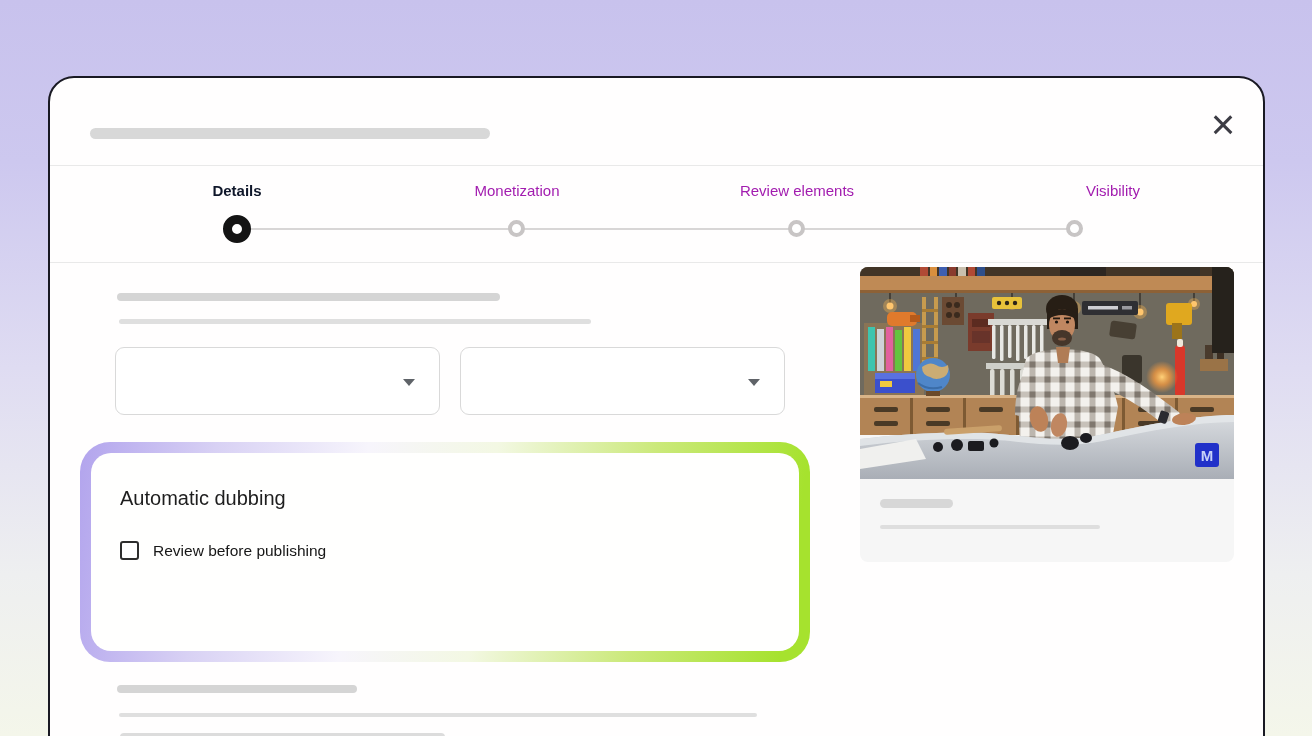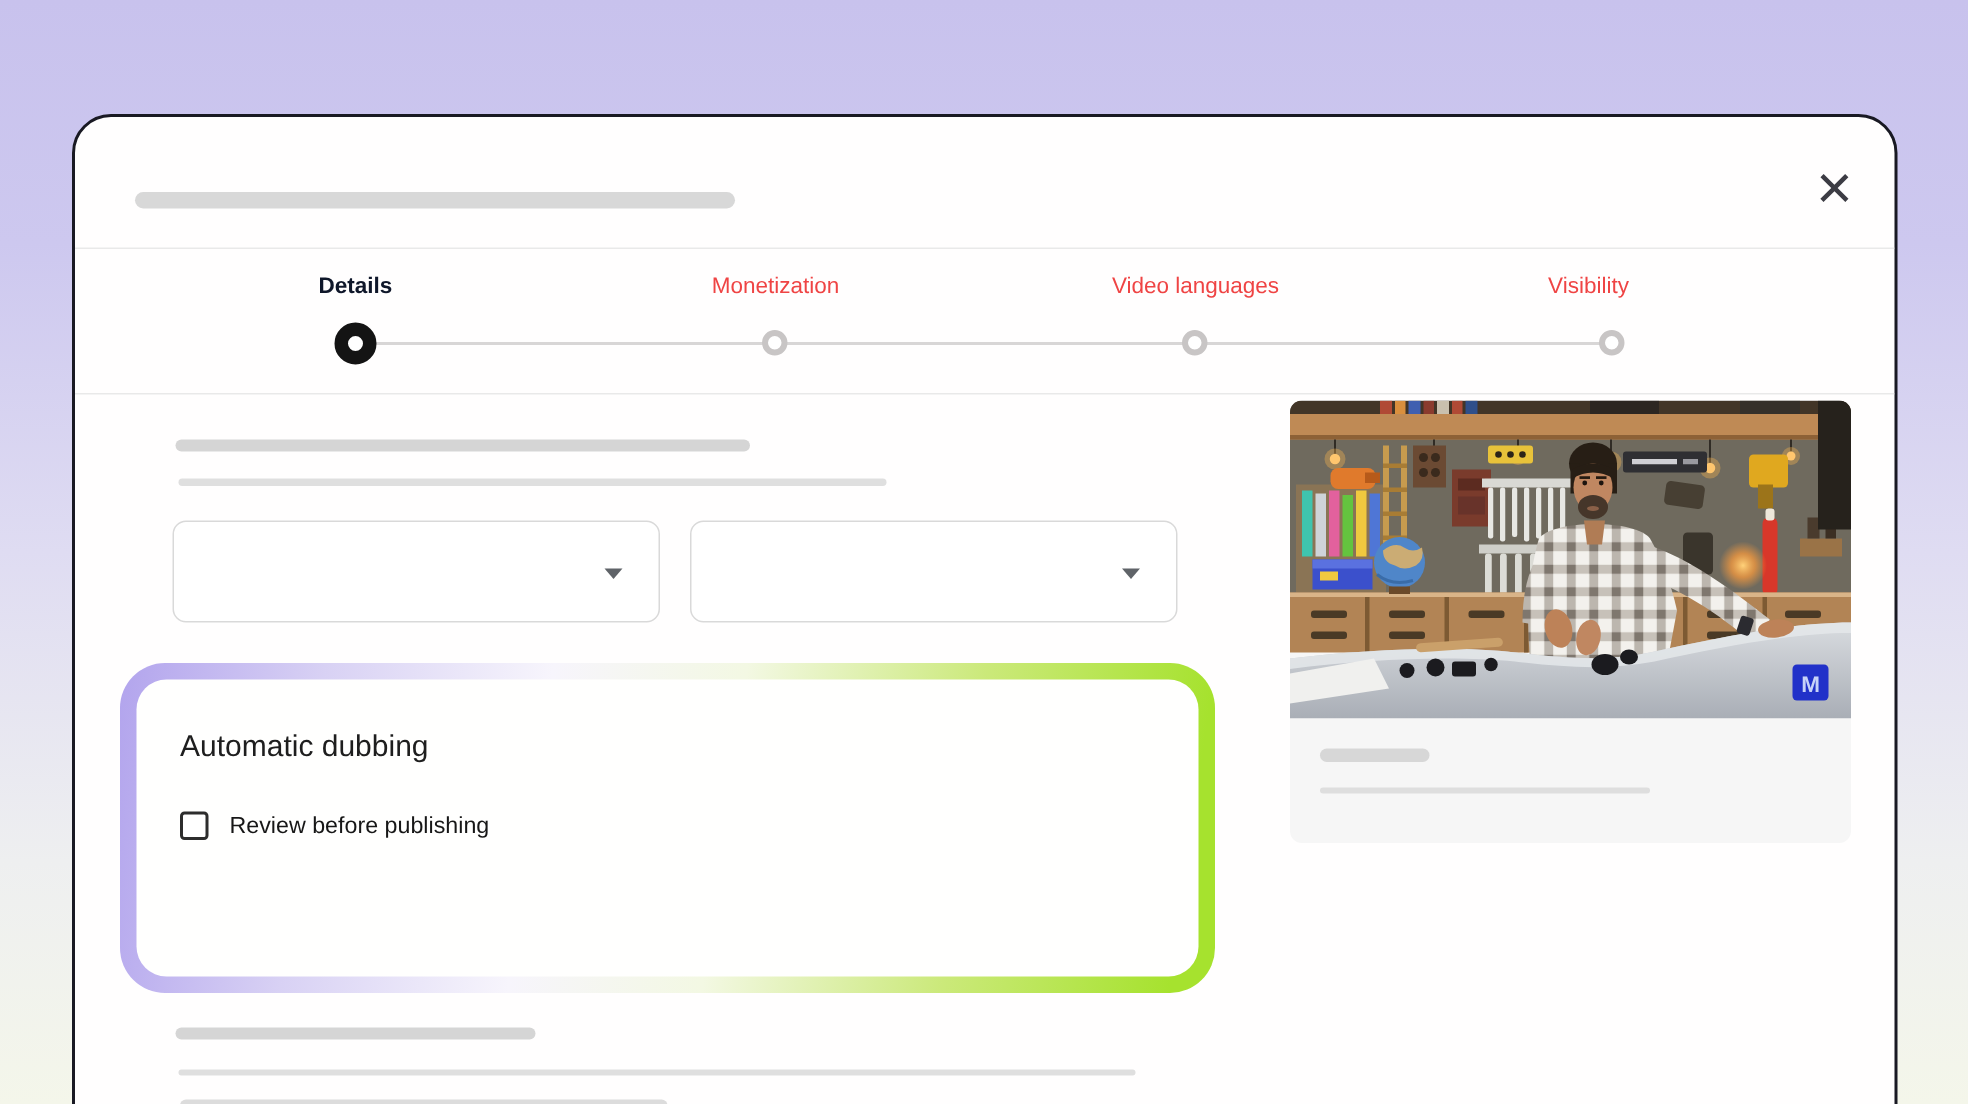--- a/index.html
+++ b/index.html
@@ -19,21 +19,21 @@
   .close-btn{
     position:absolute;left:1150px;top:24px;width:46px;height:46px;
     display:flex;align-items:center;justify-content:center;
     font-size:42px;font-weight:400;color:#3c3c44;cursor:pointer;line-height:1;
     background:transparent;border:none;
   }
   .divider{position:absolute;left:0;right:0;height:1px;background:#e9e9e9;}
   .div1{top:87px;} .div2{top:184px;}
   
   .step-line{position:absolute;left:187px;top:150px;width:838px;height:2px;background:#d8d6d6;}
-  .step-label{position:absolute;top:104px;width:200px;text-align:center;font-size:15px;color:#ef4444;}
+  .step-label{position:absolute;top:104px;width:200px;text-align:center;font-size:15px;color:#a21caf;}
   .step-label.active{color:#0f172a;font-weight:bold;}
   .step-circle{position:absolute;border-radius:50%;background:#fff;box-sizing:content-box;}
   .circle-active{width:10px;height:10px;border:9px solid #141414;}
   .circle-idle{width:9px;height:9px;border:4.5px solid #c8c5c5;}
   
   .barA{left:67px;top:215px;width:383px;height:8px;background:#d5d5d5;}
   .barB{left:69px;top:241px;width:472px;height:5px;background:#dfdfdf;}
   .dropdown{
     position:absolute;top:269px;width:325px;height:68px;background:#fff;
     border:1px solid #d9d9d9;border-radius:9px;box-sizing:border-box;cursor:pointer;
@@ -80,22 +80,22 @@
   <div class="ph title-ph"></div>
   <button class="close-btn">
       <span>×</span>
     </button>
   <div class="divider div1"></div>
 
   <div class="step-line"></div>
 
   <div class="step-label active" style="left:87px">Details</div>
   <div class="step-label" style="left:367px">Monetization</div>
-  <div class="step-label" style="left:647px">Video languages</div>
-  <div class="step-label" style="left:909px">Visibility</div>
+  <div class="step-label" style="left:647px">Review elements</div>
+  <div class="step-label" style="left:963px">Visibility</div>
 
   <div class="step-circle circle-active" style="left:173px;top:137px"></div>
   <div class="step-circle circle-idle" style="left:458px;top:142px"></div>
   <div class="step-circle circle-idle" style="left:738px;top:142px"></div>
   <div class="step-circle circle-idle" style="left:1016px;top:142px"></div>
 
   <div class="divider div2"></div>
 
   <div class="ph barA"></div>
   <div class="ph barB"></div>

